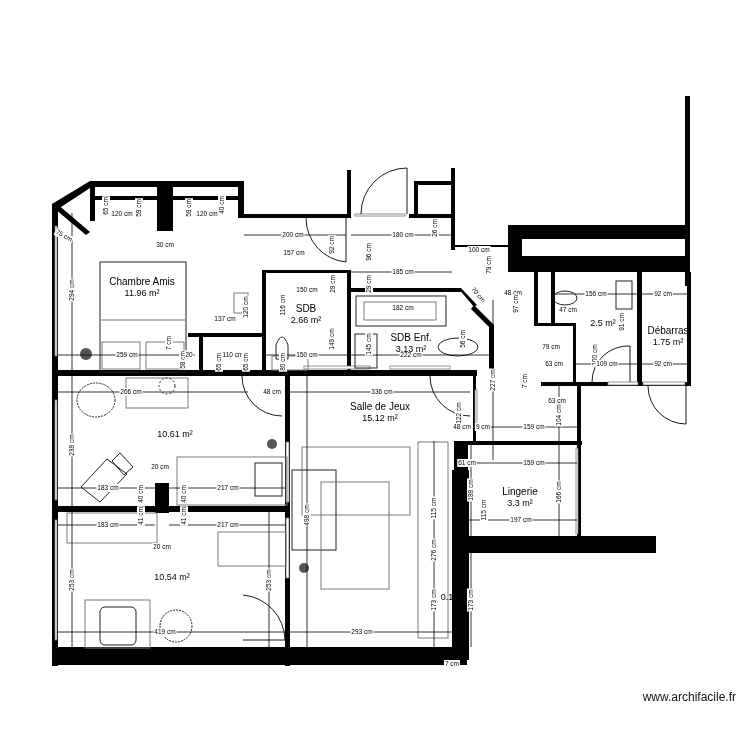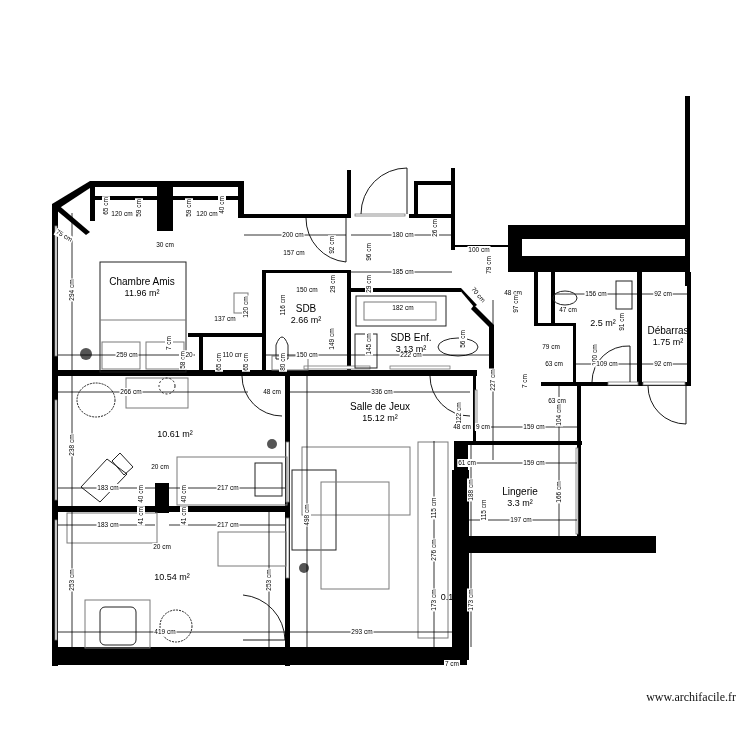--- a/index.html
+++ b/index.html
@@ -8,21 +8,21 @@
   .wall { fill: #000000; }
   .furn { stroke: #7a7a7a; stroke-width: 1; fill: none; }
   .furn-dark { stroke: #222; stroke-width: 1; fill: none; }
   .dim { stroke: #000; stroke-width: 0.8; fill: none; }
   .door { stroke: #000; stroke-width: 0.9; fill: none; }
   .window { fill: #ffffff; stroke: #777; stroke-width: 0.8; }
   .room-name { font-family: "Liberation Sans", sans-serif; font-size: 10px; fill: #000; text-anchor: middle; }
   .room-area { font-family: "Liberation Sans", sans-serif; font-size: 9px; fill: #000; text-anchor: middle; }
   .dim-label { font-family: "Liberation Sans", sans-serif; font-size: 6.5px; fill: #000; text-anchor: middle; dominant-baseline: middle; }
   .dim-bg { fill: #fff; }
-  .footer { position: absolute; right: 14px; top: 690px; font-family: Liberation Serif, serif; font-size: 12px; color: #111; }
+  .footer { position: absolute; right: 14px; top: 690px; font-family: Liberation Sans, sans-serif; font-size: 12px; color: #111; }
 </style>
 </head>
 <body>
 
 <svg id="plan" viewBox="0 0 750 750" xmlns="http://www.w3.org/2000/svg">
 
   <g>
 
     <rect class="wall" x="90" y="181" width="153" height="6"></rect>
     <rect class="wall" x="90" y="181" width="5" height="40"></rect>

